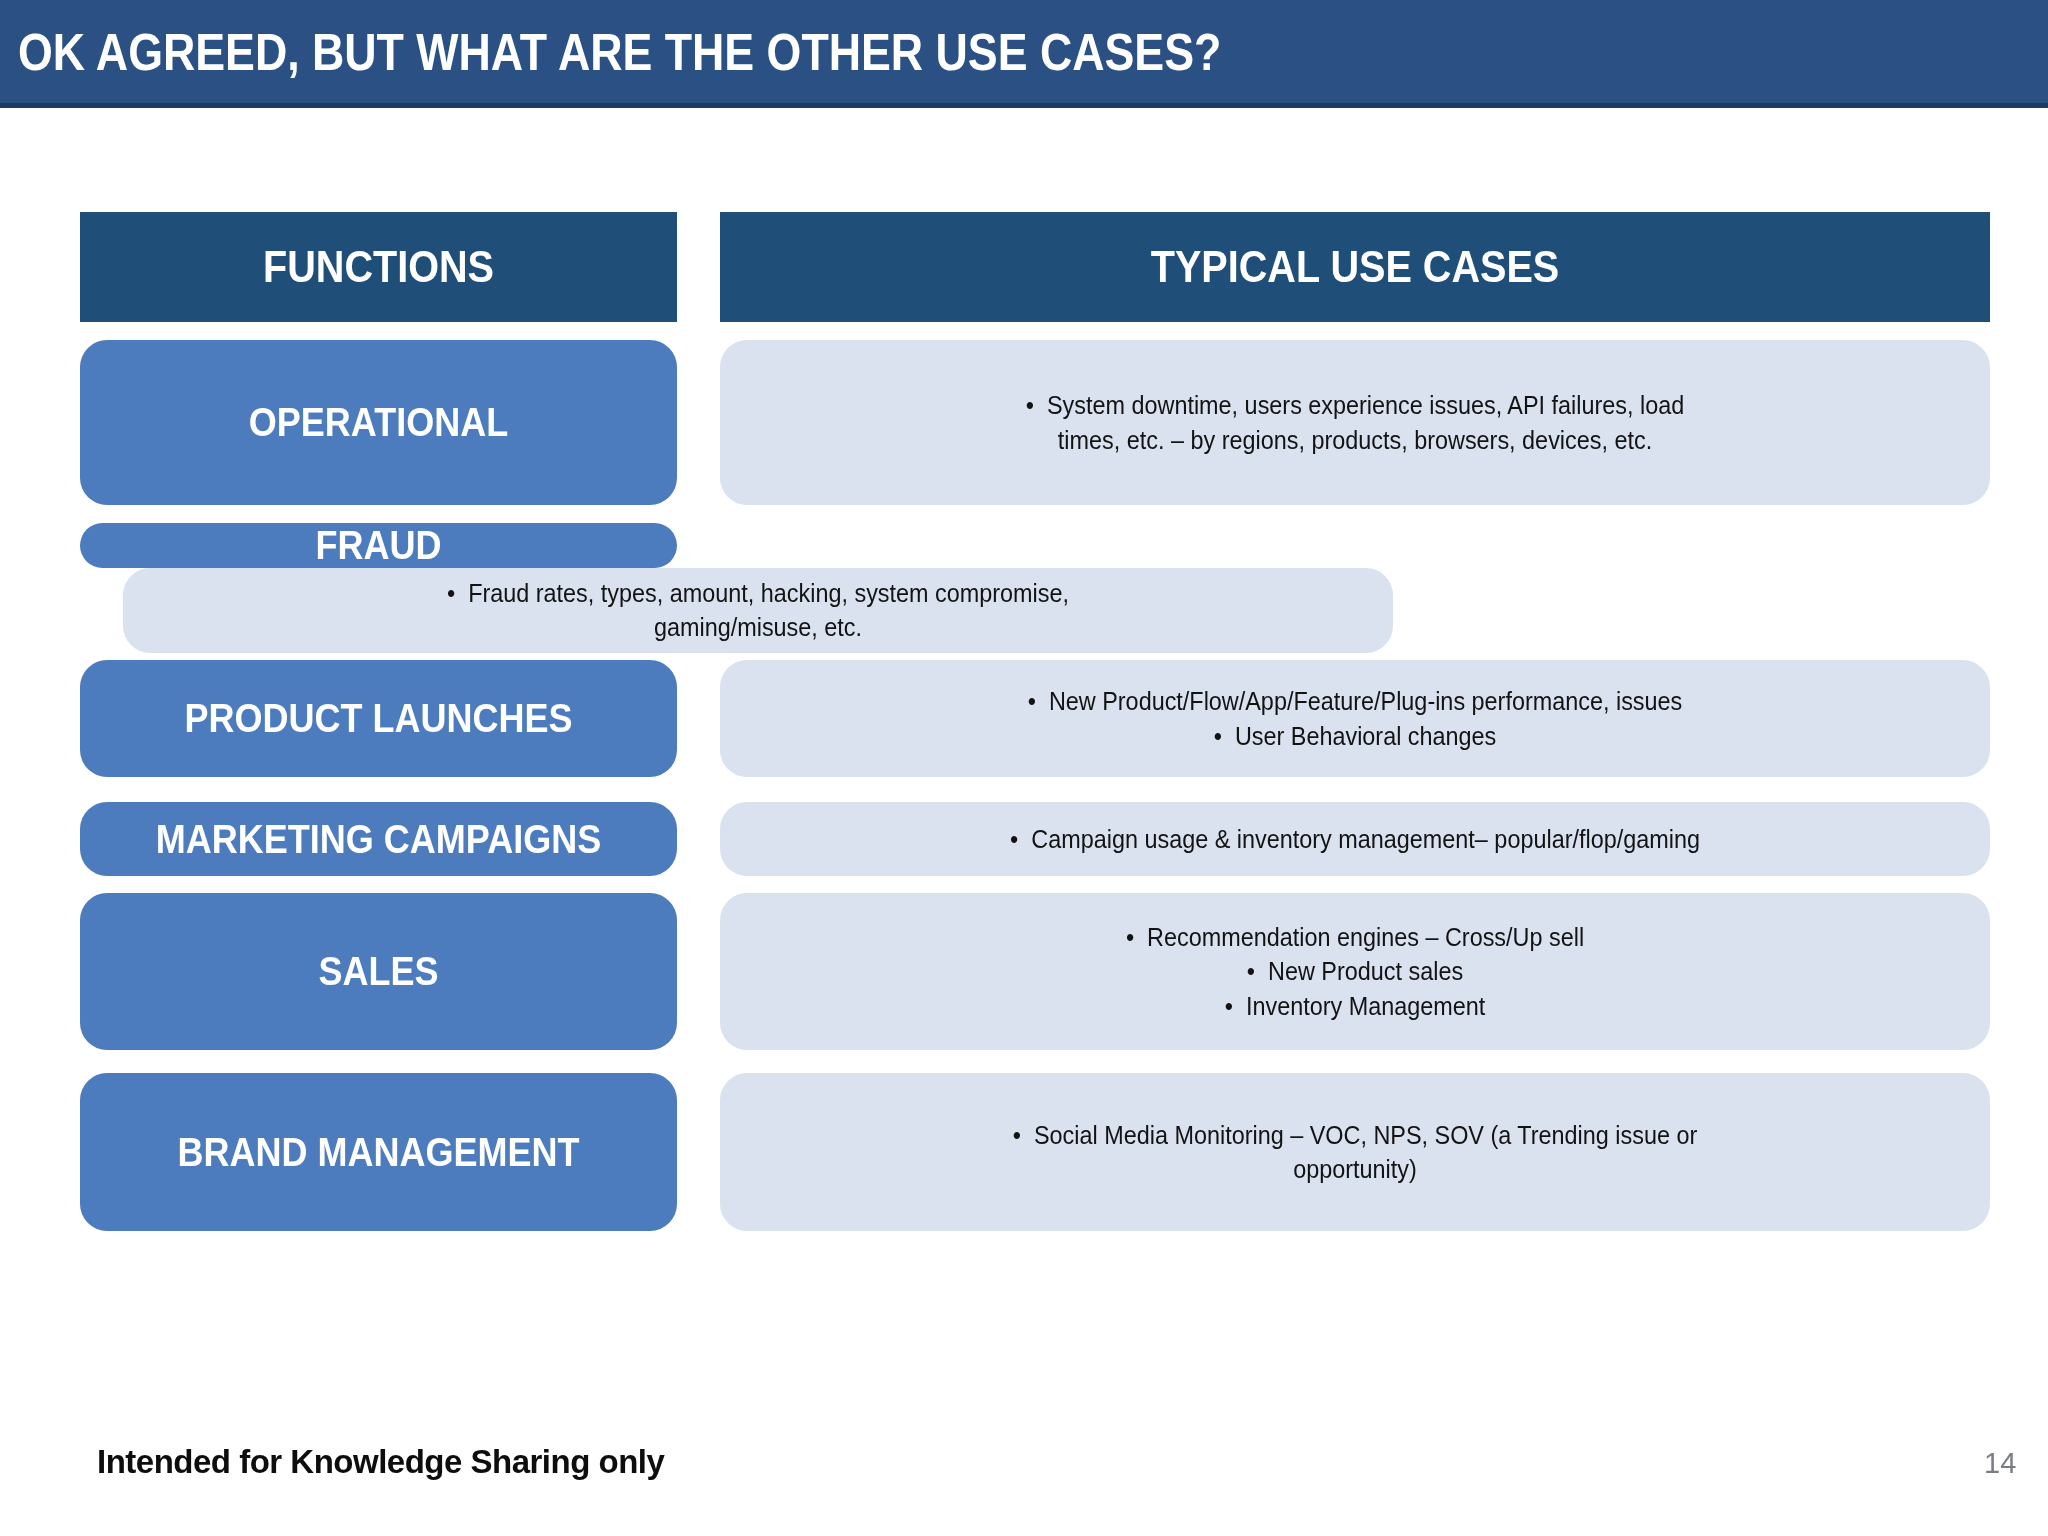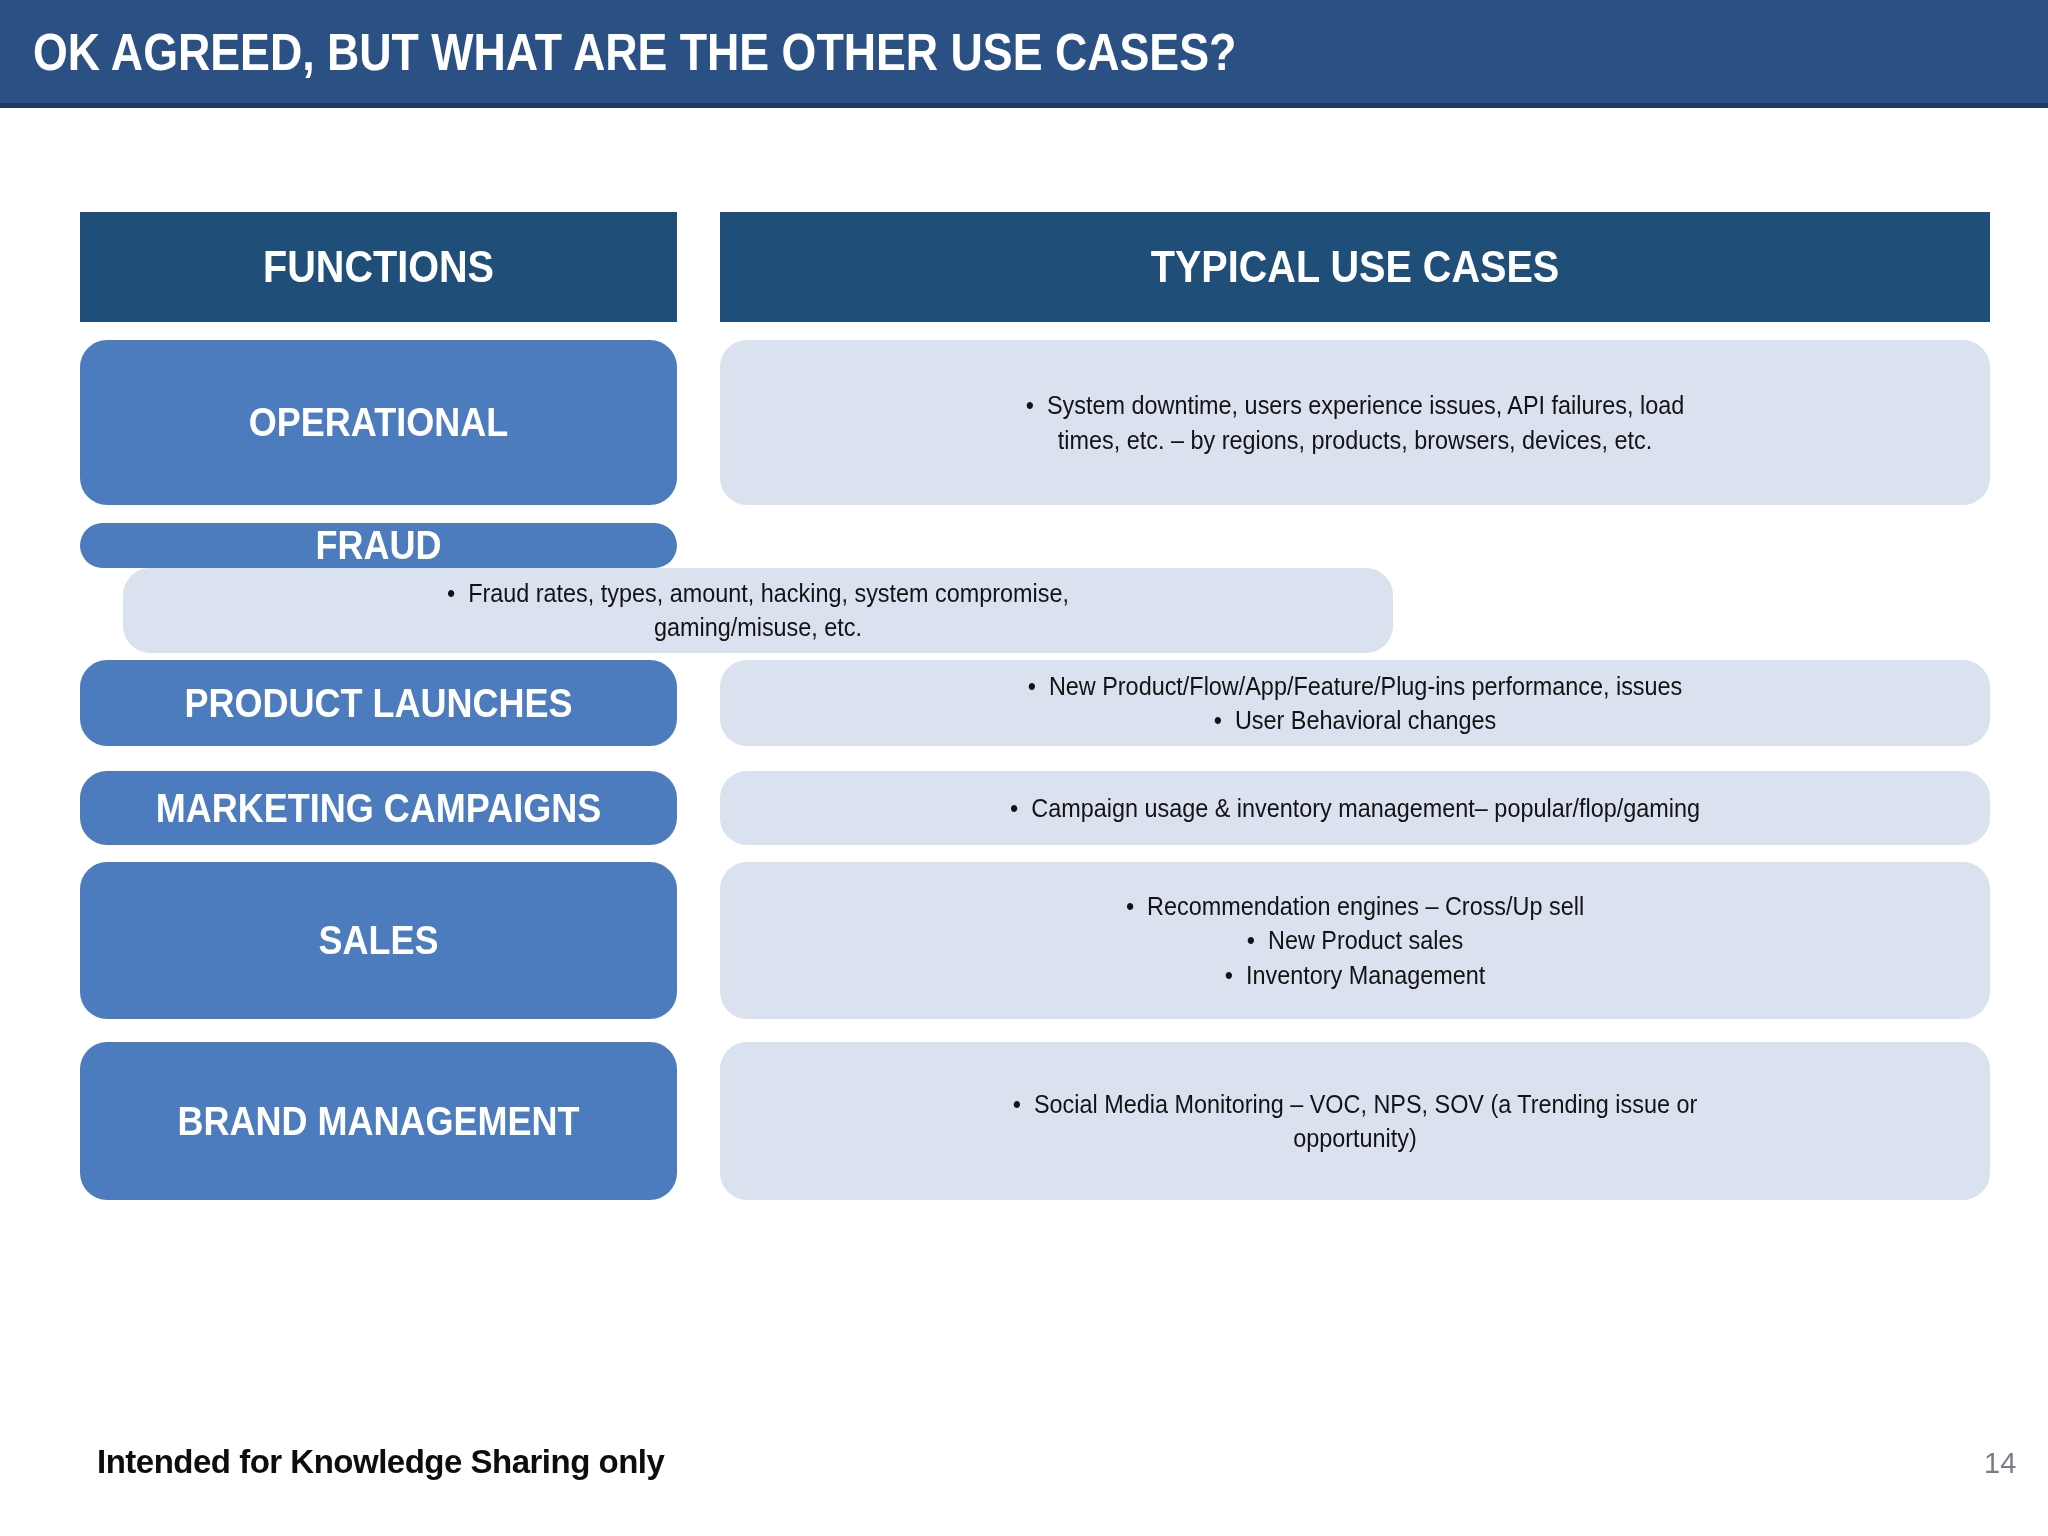--- a/index.html
+++ b/index.html
@@ -6,21 +6,21 @@
   body{
     width:2048px;height:1536px;position:relative;overflow:hidden;
     background:#ffffff;
     font-family:"Liberation Sans", sans-serif;
   }
 
   
   .title-bar{
     position:absolute;left:0;top:0;width:2048px;height:108px;
     background:#2B5184;border-bottom:5px solid #1D3B63;
-    display:flex;align-items:center;box-sizing:border-box;padding-left:33px;
+    display:flex;align-items:center;box-sizing:border-box;padding-left:18px;
   }
   .title-text{
     color:#ffffff;font-weight:bold;font-size:52px;white-space:nowrap;
     transform:scaleX(0.86);transform-origin:left center;letter-spacing:0px;
   }
 
   
   .table{position:absolute;left:80px;top:212px;width:1910px;}
   .row{display:flex;align-items:stretch;}
   .fn-col{width:597px;flex:none;display:flex;align-items:center;justify-content:center;box-sizing:border-box;}
@@ -33,21 +33,21 @@
   .condense{
     display:block;width:100%;text-align:center;white-space:pre-line;
     transform:scaleX(0.9);transform-origin:center;
   }
   .bullet::before{content:"\2022\00a0\00a0";}
 
   
   .row-header{height:110px;margin-bottom:18px;}
   .row-1{height:165px;margin-bottom:18px;}
   .row-2{height:120px;margin-bottom:17px;flex-direction:column;}
-  .row-3{height:86px;margin-bottom:25px;}
+  .row-3{height:117px;margin-bottom:25px;}
   .row-4{height:74px;margin-bottom:17px;}
   .row-5{height:157px;margin-bottom:23px;}
   .row-6{height:158px;margin-bottom:0;}
 
   
   .footer-note{
     position:absolute;left:97px;top:1443px;
     font-size:33px;font-weight:bold;color:#0d0d0d;letter-spacing:-0.5px;
   }
   .page-number{

